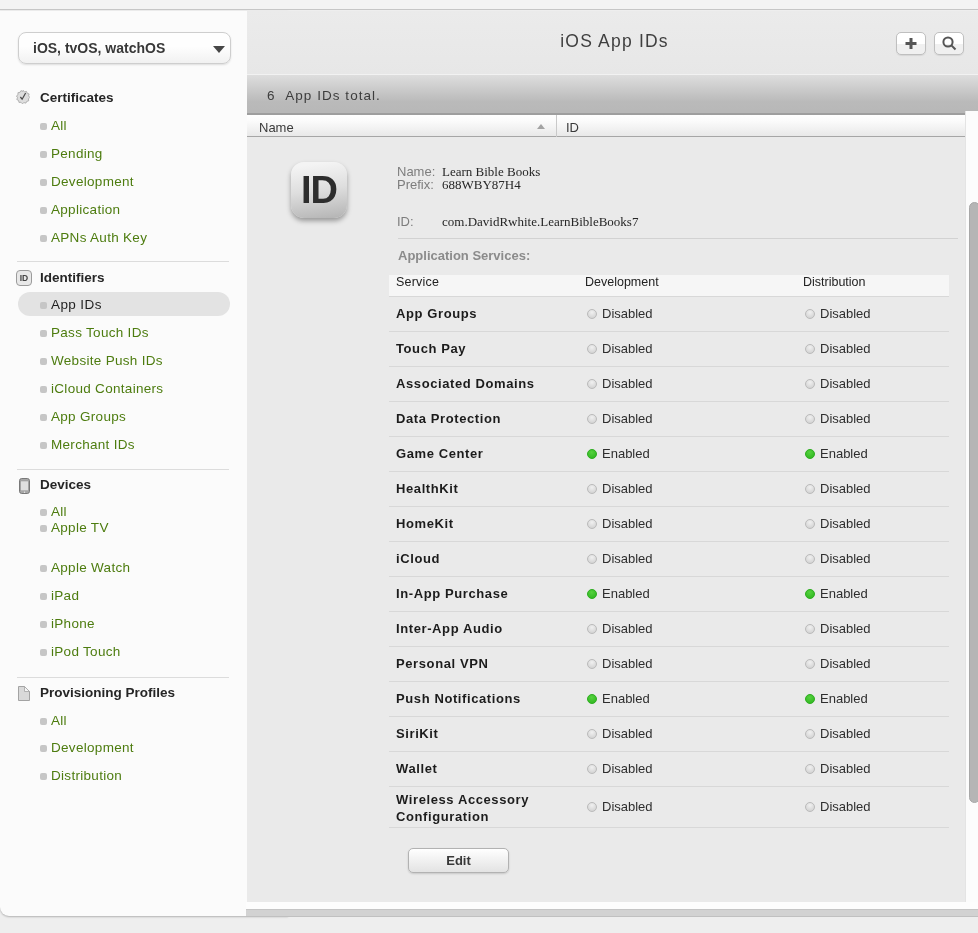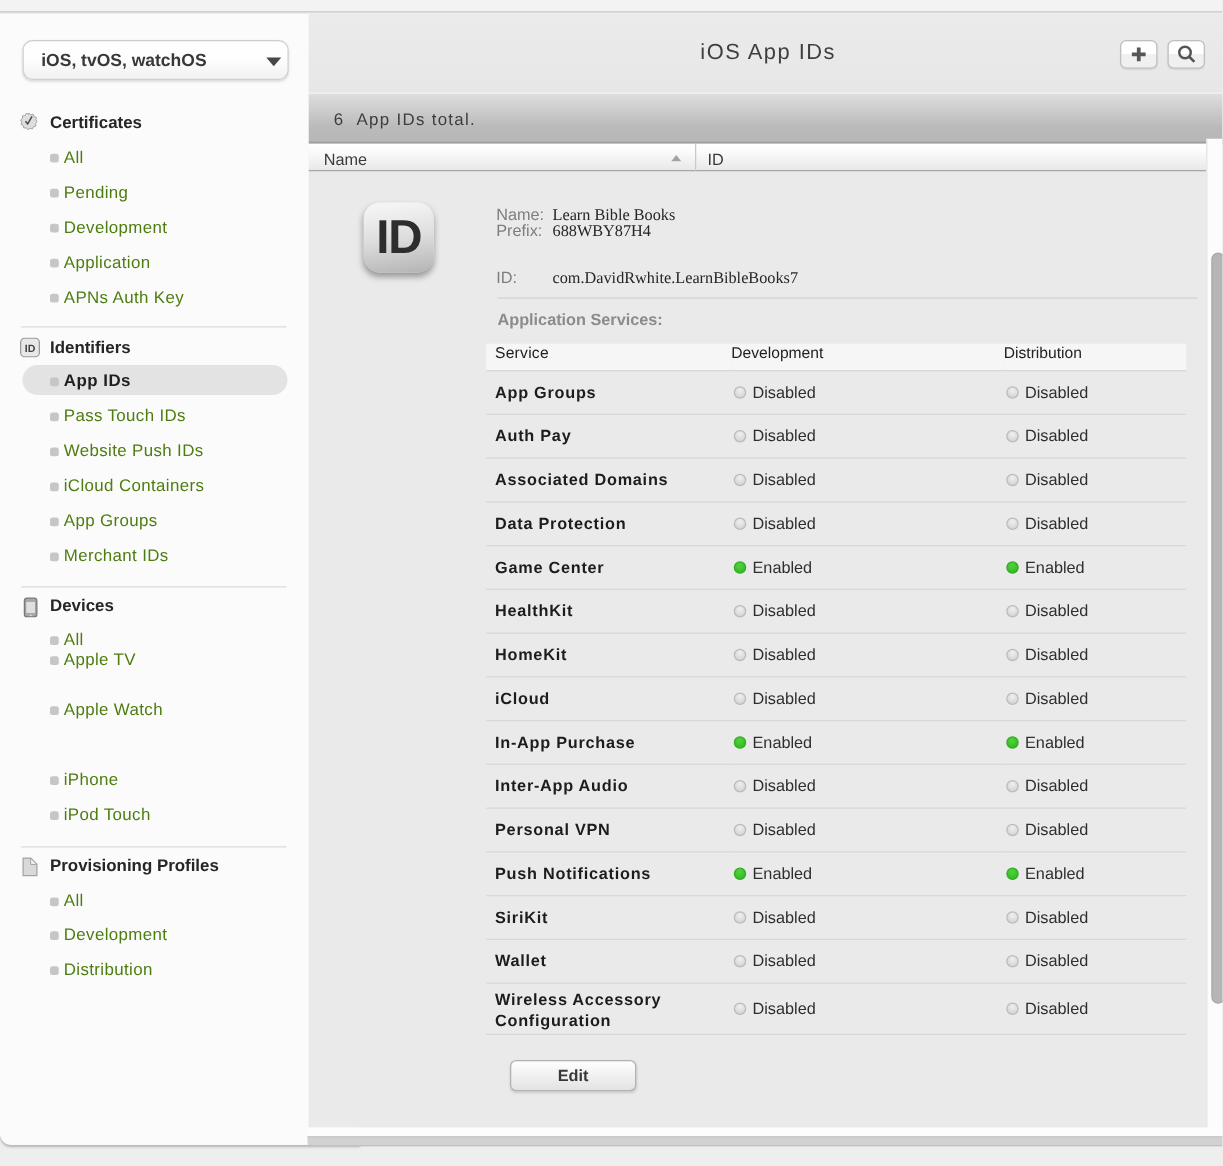--- a/index.html
+++ b/index.html
@@ -31,21 +31,21 @@
 .dropdown .dtext { position:absolute; left:14px; top:0; line-height:31px; font-weight:bold; font-size:14px; color:#383838; }
 .dropdown .darr { position:absolute; left:194px; top:13px; width:0; height:0; border-left:6px solid transparent; border-right:6px solid transparent; border-top:7px solid #474747; }
 .sec { position:absolute; left:0; width:246px; height:20px; }
 .sec .sicon { position:absolute; left:16px; top:2px; }
 .sec .stext { position:absolute; left:40px; top:0; line-height:20px; font-weight:bold; font-size:13.5px; color:#262626; }
 .item { position:absolute; left:0; width:246px; height:18px; }
 .item .bullet { position:absolute; left:40px; top:6px; width:7px; height:7px; background:#c6c6c6; border-radius:2px; }
 .item .itext { position:absolute; left:51px; top:0; line-height:18px; font-size:13.5px; color:#4d7c0f; letter-spacing:0.3px; }
 .sep { position:absolute; left:17px; width:212px; height:1px; background:#dcdcdc; }
 .pill { position:absolute; left:18px; top:281px; width:212px; height:24px; background:#e3e3e3; border-radius:12px; }
-.item.sel .itext { font-weight:bold; color:#1f1f1f; letter-spacing:0.4px; }
+.item.sel .itext { font-weight:normal; color:#1f1f1f; letter-spacing:0.4px; }
 
 
 .idicon { position:absolute; left:44px; top:24px; width:56px; height:56px; border-radius:13px; background:linear-gradient(172deg,#f4f4f4 8%,#dedede 50%,#bcbcbc 90%,#b2b2b2 100%); box-shadow:0 3px 5px rgba(0,0,0,0.35); text-align:center; line-height:56px; font-weight:bold; font-size:38px; color:#2d2d2d; letter-spacing:-1px; }
 .frow { position:absolute; left:150px; height:18px; font-size:13px; white-space:nowrap; width:560px; }
 .frow .lab { position:absolute; left:0; top:0; color:#7d7d7d; }
 .frow .val { position:absolute; left:45px; top:0; color:#262626; white-space:nowrap;font-family:Liberation Serif, serif; }
 .hr1 { position:absolute; left:151px; top:100px; width:560px; height:1px; background:#d2d2d2; }
 .appserv { position:absolute; left:151px; top:110px; font-weight:bold; font-size:13px; color:#8b8b8b; }
 table.serv { position:absolute; left:142px; top:137px; width:560px; border-collapse:collapse; table-layout:fixed; }
 table.serv td { font-size:13px; padding:0; }
@@ -140,20 +140,24 @@
       <span class="bullet"></span>
       <span class="itext">All</span>
     </div>
   <div class="item" style="top:508px;">
       <span class="bullet"></span>
       <span class="itext">Apple TV</span>
     </div>
   <div class="item" style="top:548px;">
       <span class="bullet"></span>
       <span class="itext">Apple Watch</span>
+    </div>
+  <div class="item" style="top:576px;">
+      <span class="bullet"></span>
+      <span class="itext">iPad</span>
     </div>
   <div class="item" style="top:604px;">
       <span class="bullet"></span>
       <span class="itext">iPhone</span>
     </div>
   <div class="item" style="top:632px;">
       <span class="bullet"></span>
       <span class="itext">iPod Touch</span>
     </div>
   <div class="sep" style="top:666px;"></div>
@@ -224,21 +228,21 @@
             <td>Service</td>
             <td>Development</td>
             <td>Distribution</td>
           </tr>
       <tr class="srow">
             <td class="sname">App Groups</td>
             <td class="c2"><span class="dot"></span><span class="stxt">Disabled</span></td>
             <td><span class="dot"></span><span class="stxt">Disabled</span></td>
           </tr>
       <tr class="srow">
-            <td class="sname">Auth Pay</td>
+            <td class="sname">Touch Pay</td>
             <td class="c2"><span class="dot"></span><span class="stxt">Disabled</span></td>
             <td><span class="dot"></span><span class="stxt">Disabled</span></td>
           </tr>
       <tr class="srow">
             <td class="sname">Associated Domains</td>
             <td class="c2"><span class="dot"></span><span class="stxt">Disabled</span></td>
             <td><span class="dot"></span><span class="stxt">Disabled</span></td>
           </tr>
       <tr class="srow">
             <td class="sname">Data Protection</td>

